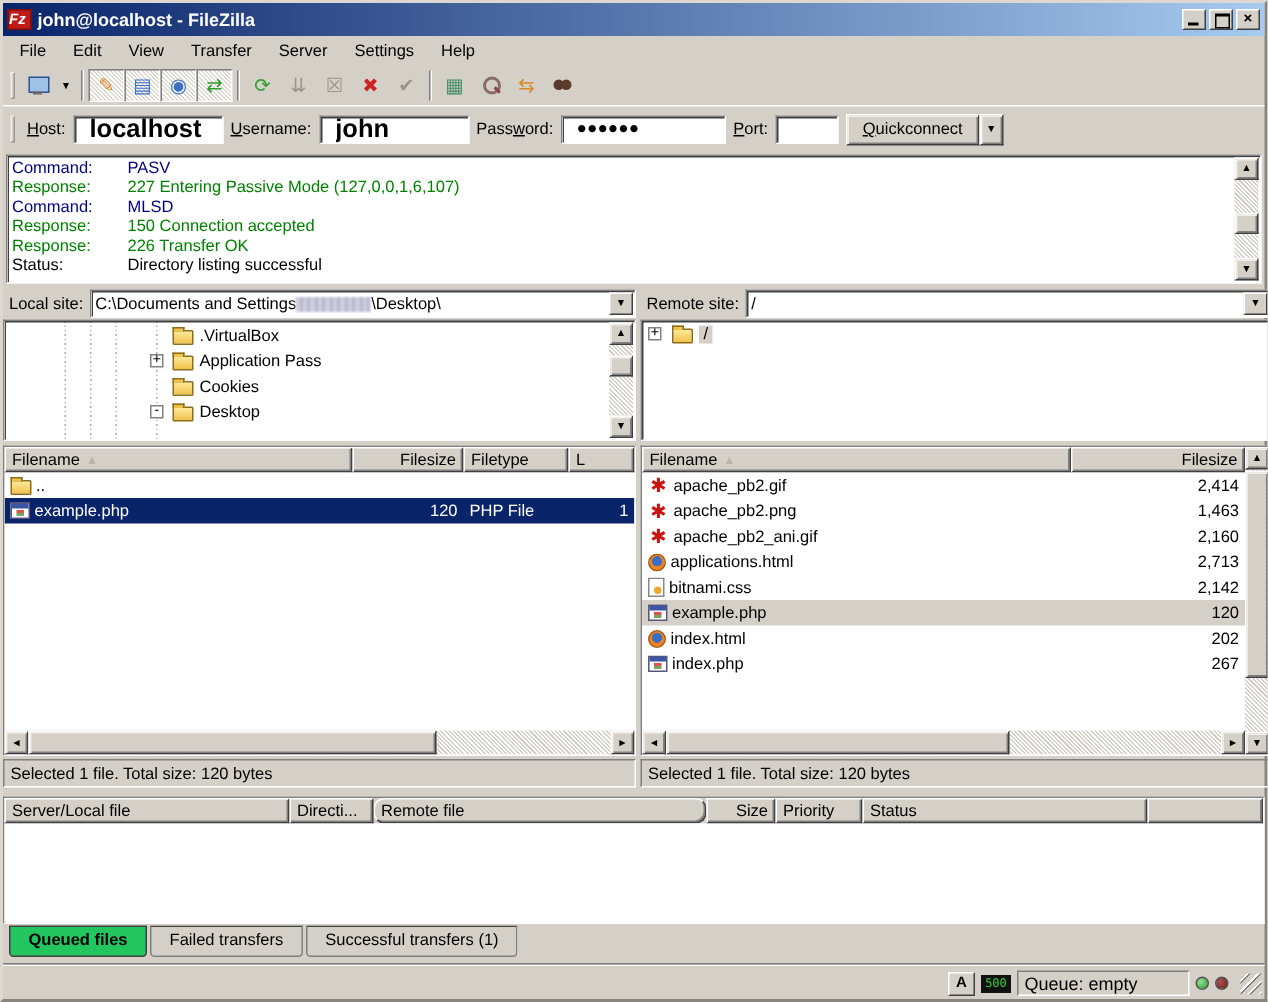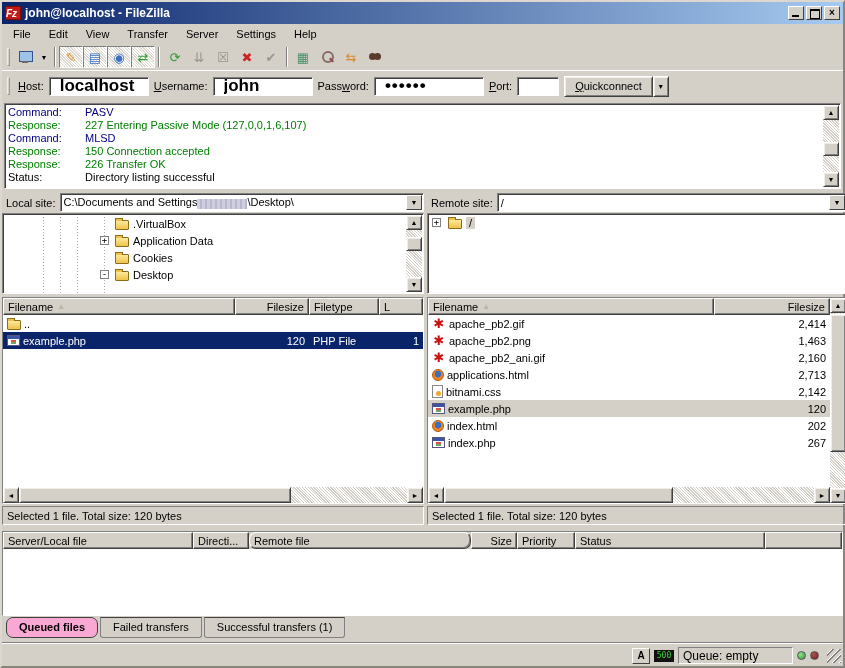--- a/index.html
+++ b/index.html
@@ -127,21 +127,21 @@
 
   .statusline { height:19px; margin-top:2px; border:1px solid; border-color:#808080 #fff #fff #808080; display:flex; align-items:center; padding:0 4px; }
 
   
   .queuebox { margin-top:6px; height:85px; background:#fff; border:1px solid; border-color:#808080 #fff #fff #808080; box-shadow:inset 1px 1px 0 #404040; display:flex; flex-direction:column; flex:none; }
   .qbody { flex:1; background:#fff; }
 
   
   .tabsrow { height:24px; display:flex; align-items:flex-start; padding:1px 0 0 4px; gap:2px; flex:none; }
   .tab { padding:3px 12px 4px; background:#d4d0c8; border:1px solid #808080; border-top:1px solid #404040; border-radius:0 0 3px 3px; }
-  .tab.active { background:#f9a8d4; font-weight:bold; border-color:#404040; position:relative; top:0;border-radius:7px; }
+  .tab.active { background:#22c55e; font-weight:bold; border-color:#404040; position:relative; top:0; }
 
   
   .statusbar { height:26px; margin-top:2px; border-top:1px solid #808080; box-shadow:inset 0 1px 0 #fff; display:flex; align-items:center; justify-content:flex-end; padding:0 2px; gap:4px; flex:none; }
   .ttype { width:18px; height:16px; background:#d4d0c8; border:1px solid; border-color:#fff #404040 #404040 #fff; font-weight:bold; font-size:10px; display:flex; align-items:center; justify-content:center; }
   .speedbadge { min-width:20px; height:12px; background:#111; color:#39d039; font-family:"DejaVu Sans Mono",monospace; font-size:8px; line-height:12px; text-align:center; padding:0 1px; }
   .queuestat { width:115px; height:17px; border:1px solid; border-color:#808080 #fff #fff #808080; display:flex; align-items:center; padding:0 4px; font-size:12px; }
   .led { width:9px; height:9px; border-radius:50%; border:1px solid #555; }
   .led.green { background:radial-gradient(circle at 35% 35%,#8fe08f,#2f9e2f); }
   .led.red { background:radial-gradient(circle at 35% 35%,#b05050,#6e1f1f); }
   .sizegrip { width:14px; height:14px; margin-left:4px; background:repeating-linear-gradient(135deg,transparent 0 3px,#fff 3px 4px,#808080 4px 5px); }
@@ -292,21 +292,21 @@
   <div class="split">
     <div class="pane-l">
       <div class="treebox ltree" style="padding-right:17px;">
         <div class="trow">
             <span class="fi-folder"></span>
             <span>.VirtualBox</span>
           </div>
         <div class="trow">
             <span class="expander">+</span>
             <span class="fi-folder"></span>
-            <span>Application Data</span>
+            <span>Application Pass</span>
           </div>
         <div class="trow">
             <span class="fi-folder"></span>
             <span>Cookies</span>
           </div>
         <div class="trow">
             <span class="expander">-</span>
             <span class="fi-folder"></span>
             <span>Desktop</span>
           </div>

